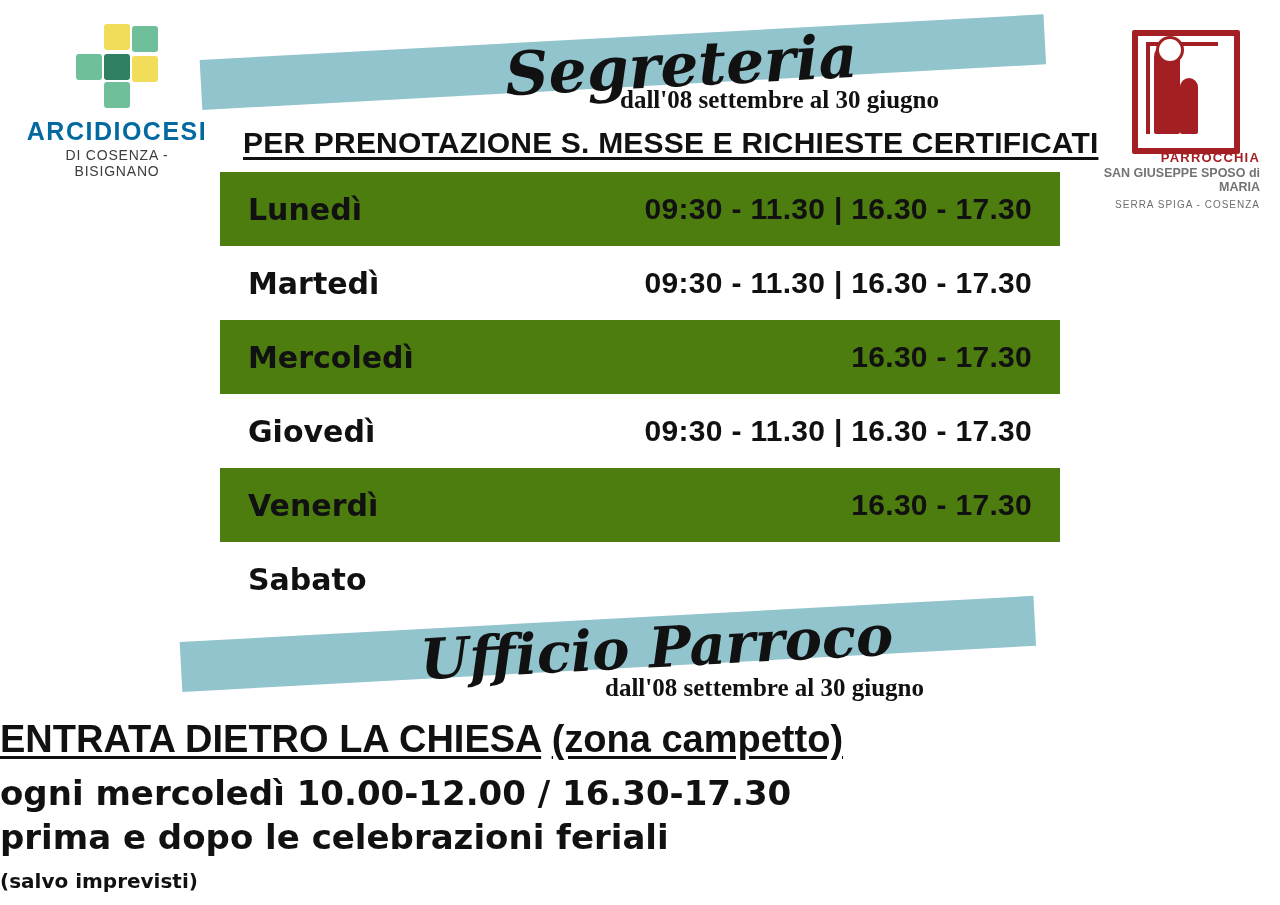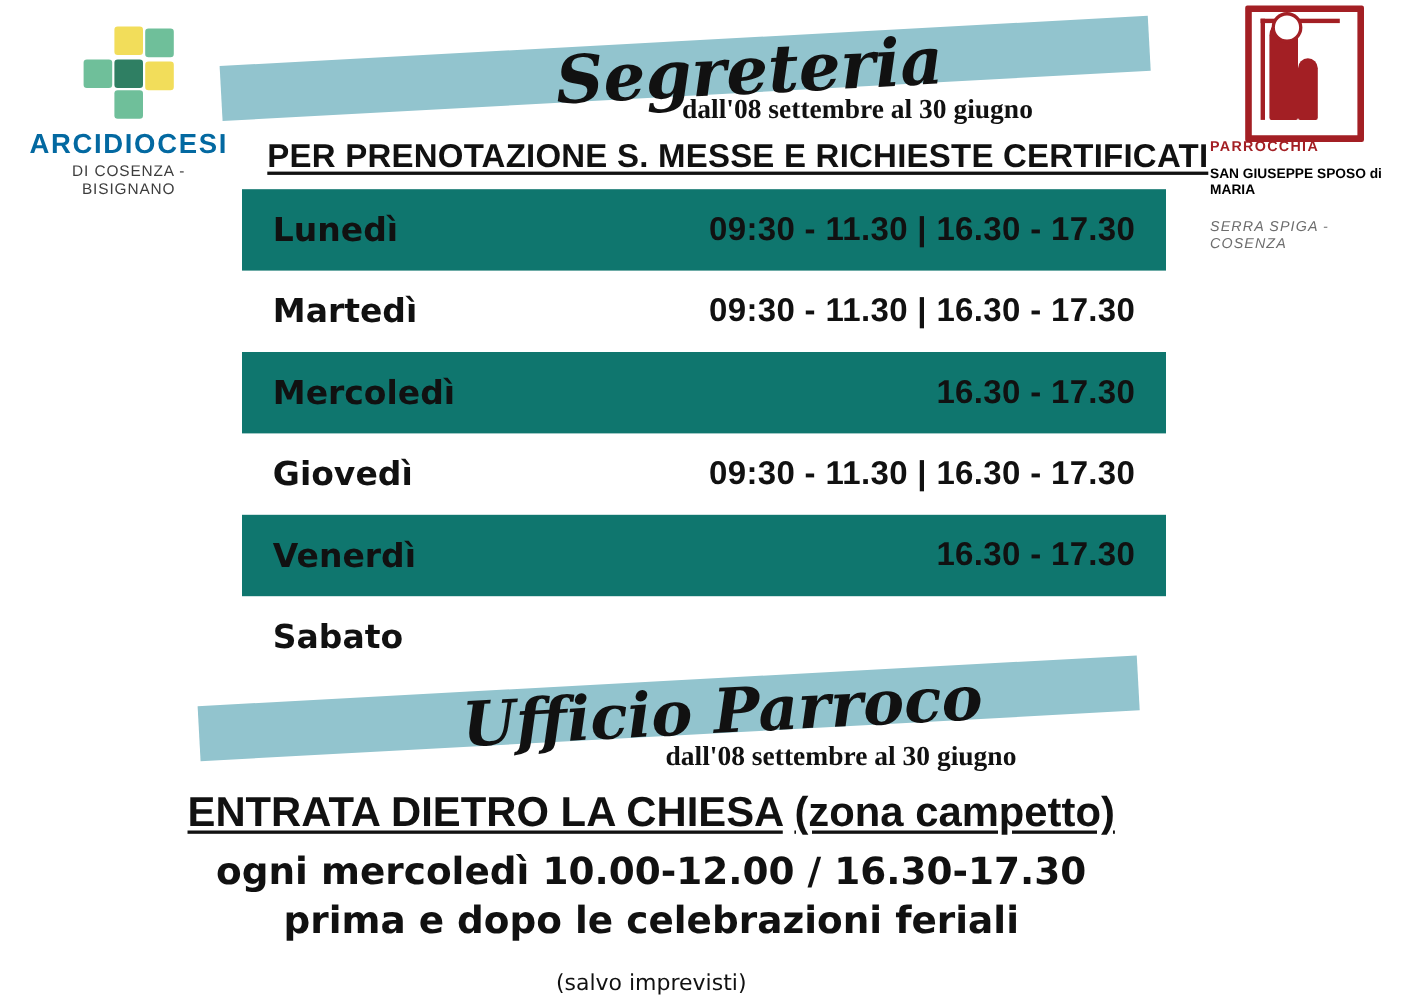--- a/index.html
+++ b/index.html
@@ -51,24 +51,24 @@
     letter-spacing: 0.8px;
     font-size: 14px;
     color: #3d3d3d;
     margin-top: 3px;
   }
 
   
   #parish-logo {
     position: absolute;
     right: 20px;
-    top: 1px;
+    top: 26px;
     width: 160px;
     height: 200px;
-    text-align: left;
+    text-align: right;
   }
   #parish-logo .art {
     position: relative;
     width: 112px;
     height: 120px;
     margin: 0 auto;
   }
   #parish-logo .art .frame {
     position: absolute;
     left: 8px; top: 4px;
@@ -108,30 +108,29 @@
   #parish-logo .p-title {
     font-size: 13px;
     font-weight: bold;
     letter-spacing: 1.2px;
     color: #a31f24;
     margin-top: 4px;
   }
   #parish-logo .p-name {
     font-size: 12.5px;
     font-weight: bold;
-    color: #000000;
+    color: #737373;
     line-height: 1.15;
-    margin-top: 11px;
+    margin-top: 1px;
   }
   #parish-logo .p-loc {
-    font-size: 13px;
+    font-size: 10px;
     letter-spacing: 1px;
     color: #6d6d6d;
-    margin-top: 18px;
-    font-style: italic;
+    margin-top: 4px;
   }
 
   
   .banner {
     position: absolute;
   }
   .banner .bar {
     position: absolute;
     background: #92c4ce;
     transform-origin: left center;
@@ -196,66 +195,66 @@
     width: 840px;
   }
   .row {
     display: flex;
     align-items: center;
     justify-content: space-between;
     height: 74px;
     padding: 0 28px;
     box-sizing: border-box;
   }
-  .row.alt { background: #0f766e; }
+  .row.alt { background: #4d7c0f; }
   .row .day {
     font-family: "DejaVu Sans", sans-serif;
     font-weight: bold;
     font-size: 30px;
     color: #111111;
   }
   .row .hours {
     font-family: "Liberation Sans", sans-serif;
     font-weight: bold;
     font-size: 30px;
     color: #111111;
     letter-spacing: 0.3px;
   }
 
   
   #office-info {
     position: absolute;
     left: 0;
     top: 718px;
     width: 1184px;
-    text-align: center;
+    text-align: left;
   }
   #office-entrance {
     font-size: 38px;
     font-weight: bold;
     white-space: nowrap;
   }
   #office-entrance .u { text-decoration: underline; text-underline-offset: 4px; }
   #office-line1 {
     margin-top: 12px;
     font-family: "DejaVu Sans", sans-serif;
     font-size: 34px;
     font-weight: bold;
   }
   #office-line2 {
     margin-top: 4px;
     font-family: "DejaVu Sans", sans-serif;
     font-size: 34px;
     font-weight: bold;
   }
   #office-note {
-    margin-top: 24px;
+    margin-top: 12px;
     font-family: "DejaVu Sans", sans-serif;
     font-size: 20px;
-    font-weight: normal;
+    font-weight: bold;
   }
 </style>
 </head>
 <body>
 
 <div id="diocese-logo">
   <div class="cross-wrap">
     <span class="sq" style="left:30px; top:0;   background:#f2dd5a;"></span>
     <span class="sq" style="left:58px; top:2px; background:#6fbf9a;"></span>
     <span class="sq" style="left:2px;  top:30px; background:#6fbf9a;"></span>

